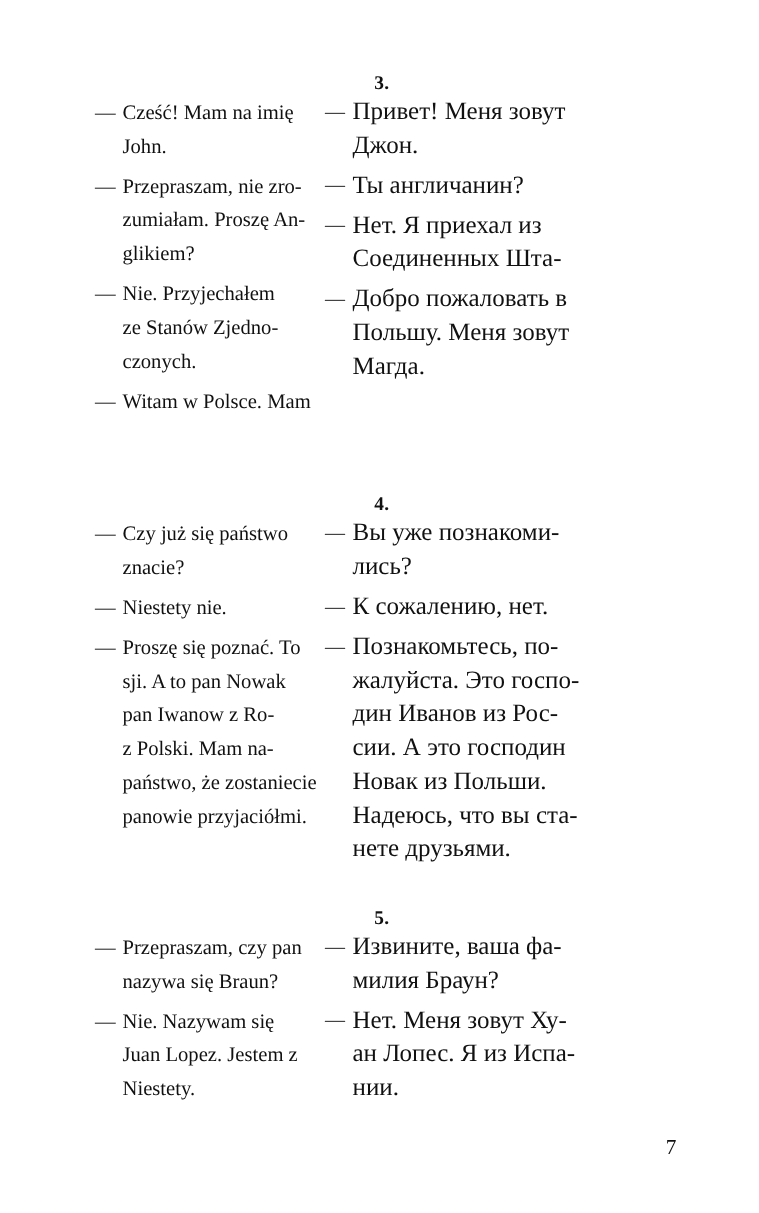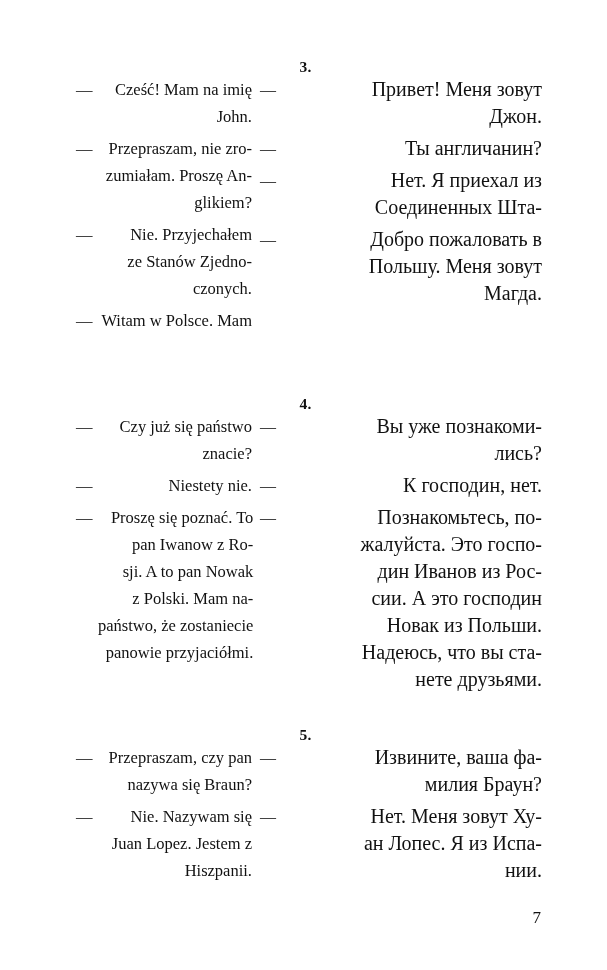--- a/index.html
+++ b/index.html
@@ -61,21 +61,20 @@
     color: #1a1a1a;
   }
   .turn-lines {
     flex: 1 1 auto;
   }
   .line {
     font-size: 16.5px;
     line-height: 27px;
     white-space: pre;
     color: #111111;
-    text-align: right;
   }
   .column-ru .line {
     font-size: 20px;
     line-height: 27px;
   }
   .column-ru .turn-dash {
     font-size: 16px;
     line-height: 27px;
   }
   .turn + .turn {
@@ -178,40 +177,40 @@
           <div class="turn">
             <div class="turn-dash">—</div>
             <div class="turn-lines">
               <div class="line">Niestety nie.</div>
             </div>
           </div>
           <div class="turn">
             <div class="turn-dash">—</div>
             <div class="turn-lines">
               <div class="line">Proszę się poznać. To</div>
+              <div class="line">sji. A to pan Nowak</div>
               <div class="line">pan Iwanow z Ro-</div>
-              <div class="line">sji. A to pan Nowak</div>
               <div class="line">z Polski. Mam na-</div>
               <div class="line">państwo, że zostaniecie</div>
               <div class="line">panowie przyjaciółmi.</div>
             </div>
           </div>
         </div>
       <div class="column column-ru">
           <div class="turn">
             <div class="turn-dash">—</div>
             <div class="turn-lines">
               <div class="line">Вы уже познакоми-</div>
               <div class="line">лись?</div>
             </div>
           </div>
           <div class="turn">
             <div class="turn-dash">—</div>
             <div class="turn-lines">
-              <div class="line">К господин, нет.</div>
+              <div class="line">К сожалению, нет.</div>
             </div>
           </div>
           <div class="turn">
             <div class="turn-dash">—</div>
             <div class="turn-lines">
               <div class="line">Познакомьтесь, по-</div>
               <div class="line">жалуйста. Это госпо-</div>
               <div class="line">дин Иванов из Рос-</div>
               <div class="line">сии. А это господин</div>
               <div class="line">Новак из Польши.</div>
@@ -232,21 +231,21 @@
             <div class="turn-lines">
               <div class="line">Przepraszam, czy pan</div>
               <div class="line">nazywa się Braun?</div>
             </div>
           </div>
           <div class="turn">
             <div class="turn-dash">—</div>
             <div class="turn-lines">
               <div class="line">Nie. Nazywam się</div>
               <div class="line">Juan Lopez. Jestem z</div>
-              <div class="line">Hiszpanii.</div>
+              <div class="line">Niestety.</div>
             </div>
           </div>
         </div>
       <div class="column column-ru">
           <div class="turn">
             <div class="turn-dash">—</div>
             <div class="turn-lines">
               <div class="line">Извините, ваша фа-</div>
               <div class="line">милия Браун?</div>
             </div>

